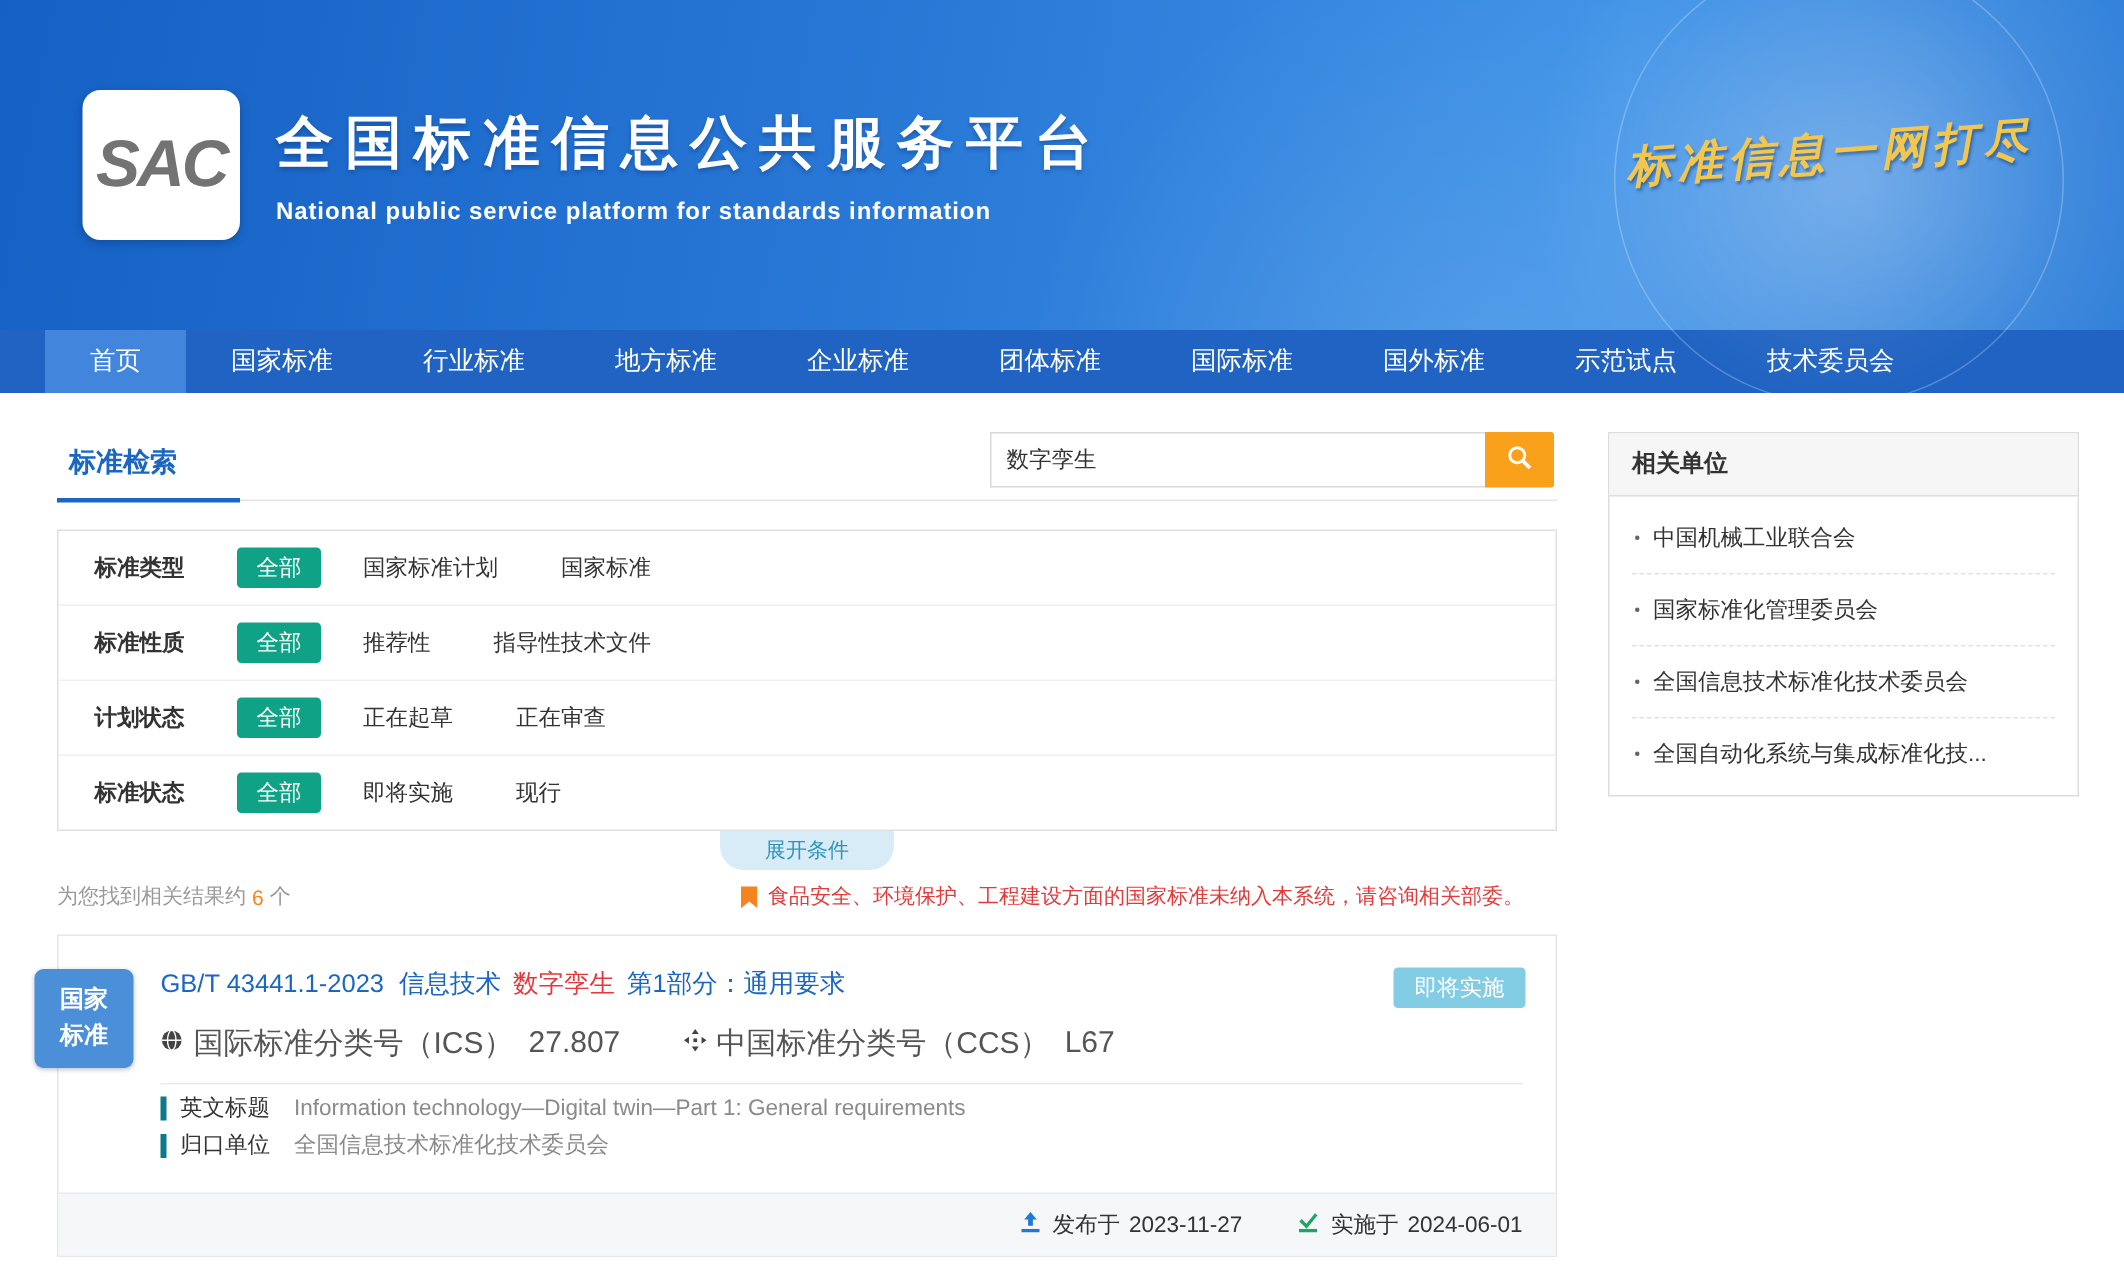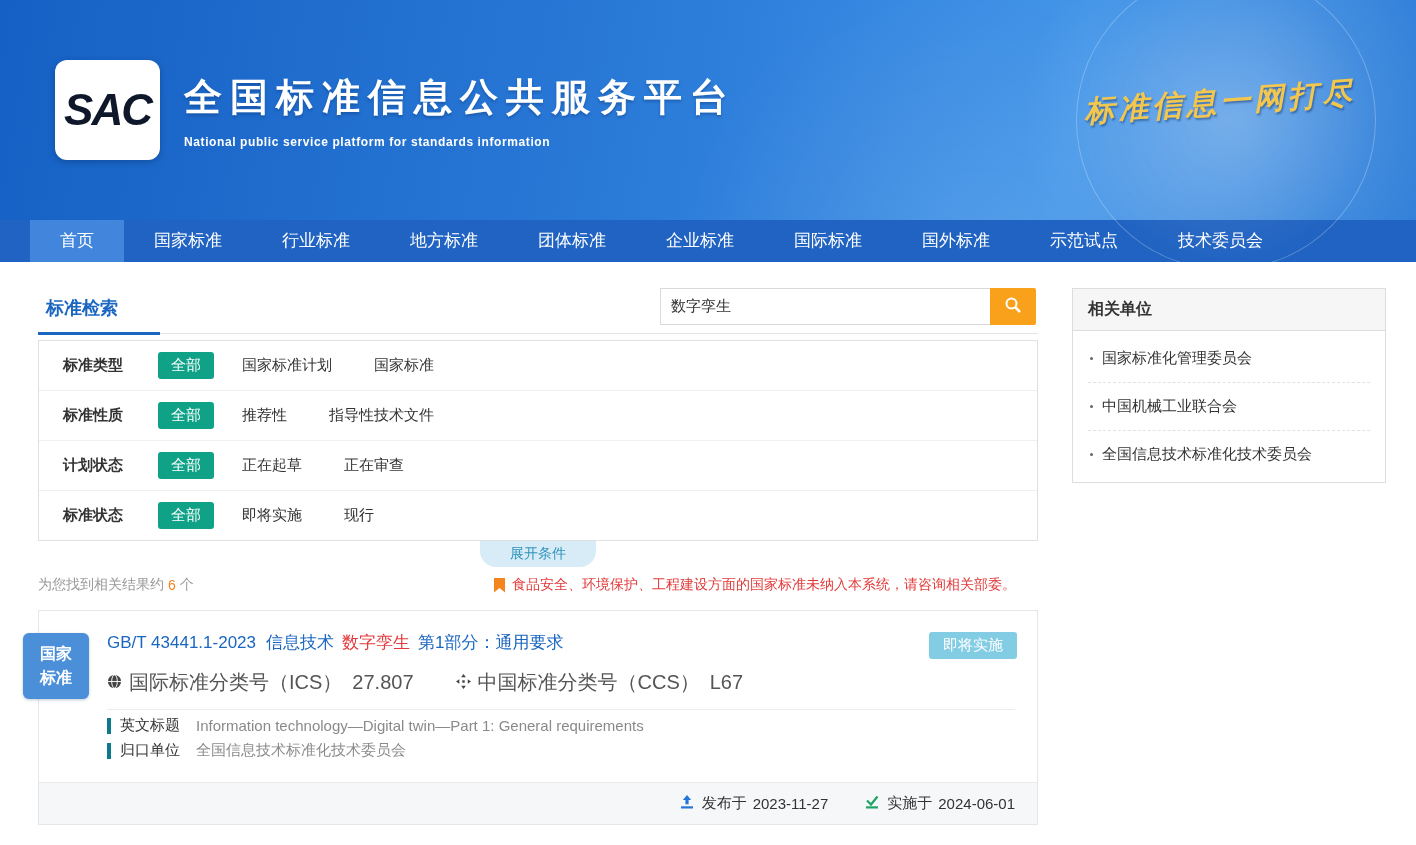--- a/index.html
+++ b/index.html
@@ -12,26 +12,26 @@
       radial-gradient(circle at 88% 55%, rgba(255,255,255,.20) 0%, rgba(255,255,255,0) 18%),
       radial-gradient(circle at 70% 120%, rgba(255,255,255,.12) 0%, rgba(255,255,255,0) 30%),
       linear-gradient(100deg,#1560c4 0%,#2a7ad8 45%,#3f93e8 75%,#2d7dd8 100%);
     display:flex; align-items:center; padding-left:55px; }
   .globe-deco { position:absolute; right:40px; top:-30px; width:300px; height:300px;
     border-radius:50%; border:1px solid rgba(255,255,255,.25);
     background:radial-gradient(circle,rgba(255,255,255,.14),rgba(255,255,255,0) 72%); }
   .logo-box { width:105px; height:100px; background:#fff; border-radius:12px;
     display:flex; align-items:center; justify-content:center;
     box-shadow:0 2px 6px rgba(0,40,90,.35); z-index:2; }
-  .logo-text { font-size:44px; font-weight:bold; font-style:italic; color:#0f172a;
+  .logo-text { font-size:44px; font-weight:bold; font-style:italic; color:#737373;
     letter-spacing:-2px; }
   .title-block { margin-left:24px; z-index:2; }
   .title-block h1 { color:#fff; font-size:38px; font-weight:bold; letter-spacing:8px;
     text-shadow:0 2px 3px rgba(0,30,80,.3); }
-  .subtitle { color:#fff; font-size:12px; font-weight:bold; letter-spacing:.6px; margin-top:12px; }
+  .subtitle { color:#fff; font-size:16px; font-weight:bold; letter-spacing:.6px; margin-top:12px; }
   .slogan { position:absolute; right:60px; top:82px; font-size:30px; font-weight:bold;
     font-style:italic; color:#f3c64d; letter-spacing:4px; transform:rotate(-4deg);
     text-shadow:1px 2px 2px rgba(0,30,80,.4); z-index:3; }
 
   
   .nav { height:42px; background:#2063c2; display:flex; padding-left:30px; }
   .nav-item { color:#fff; font-size:17px; line-height:42px; padding:0 30px; cursor:pointer; }
   .nav-item.active { background:#4186dc; }
 
   
@@ -44,21 +44,21 @@
     border-bottom:1px solid #e5e5e5; }
   .search-tab { font-size:18px; font-weight:bold; color:#1a66c0; padding:0 42px 12px 8px;
     border-bottom:3px solid #1a66c0; margin-bottom:-2px; cursor:pointer; }
   .search-box { display:flex; margin-bottom:8px; margin-right:2px; }
   .search-input { width:330px; height:37px; border:1px solid #d9d9d9; border-right:none;
     padding:0 10px; font-size:15px; color:#333; outline:none; }
   .search-btn { width:46px; height:37px; background:#f9a11b; border:none; cursor:pointer;
     display:flex; align-items:center; justify-content:center; border-radius:0 2px 2px 0; }
 
   
-  .filter-wrap { position:relative; margin-top:6px; }
+  .filter-wrap { position:relative; margin-top:19px; }
   .filter-box { border:1px solid #e0e0e0; }
   .filter-row { display:flex; align-items:center; padding:11px 0 11px 24px;
     border-bottom:1px solid #efefef; }
   .filter-row:last-child { border-bottom:none; }
   .filter-label { width:95px; font-size:15px; font-weight:bold; color:#333; }
   .all-btn { background:#0fa287; color:#fff; border:none; font-size:15px;
     padding:4px 13px; border-radius:3px; cursor:pointer; margin-right:28px; }
   .filter-opt { font-size:15px; color:#333; margin-right:42px; cursor:pointer; text-decoration:none; }
   .expand-pill { display:block; width:116px; margin:0 auto; text-align:center;
     background:#d7ecf7; color:#2e93bc; font-size:14px; padding:4px 0;
@@ -127,22 +127,22 @@
     <div class="subtitle">National public service platform  for standards information</div>
   </div>
   <div class="slogan">标准信息一网打尽</div>
 </header>
 
 <nav class="nav">
   <div class="nav-item active">首页</div>
   <div class="nav-item">国家标准</div>
   <div class="nav-item">行业标准</div>
   <div class="nav-item">地方标准</div>
+  <div class="nav-item">企业标准</div>
   <div class="nav-item">团体标准</div>
-  <div class="nav-item">企业标准</div>
   <div class="nav-item">国际标准</div>
   <div class="nav-item">国外标准</div>
   <div class="nav-item">示范试点</div>
   <div class="nav-item">技术委员会</div>
 </nav>
 
 <div class="content">
 
   <div class="main">
 
@@ -288,26 +288,30 @@
     </div>
 
   </div>
 
   <aside class="side">
     <div class="panel">
       <div class="panel-title">相关单位</div>
       <div class="panel-list">
         <div class="panel-item">
           <span class="dot"></span>
-          <span>国家标准化管理委员会</span>
+          <span>中国机械工业联合会</span>
         </div>
         <div class="panel-item">
           <span class="dot"></span>
-          <span>中国机械工业联合会</span>
+          <span>国家标准化管理委员会</span>
         </div>
         <div class="panel-item">
           <span class="dot"></span>
           <span>全国信息技术标准化技术委员会</span>
         </div>
+        <div class="panel-item">
+          <span class="dot"></span>
+          <span>全国自动化系统与集成标准化技...</span>
+        </div>
       </div>
     </div>
   </aside>
 </div>
 
 </body></html>

